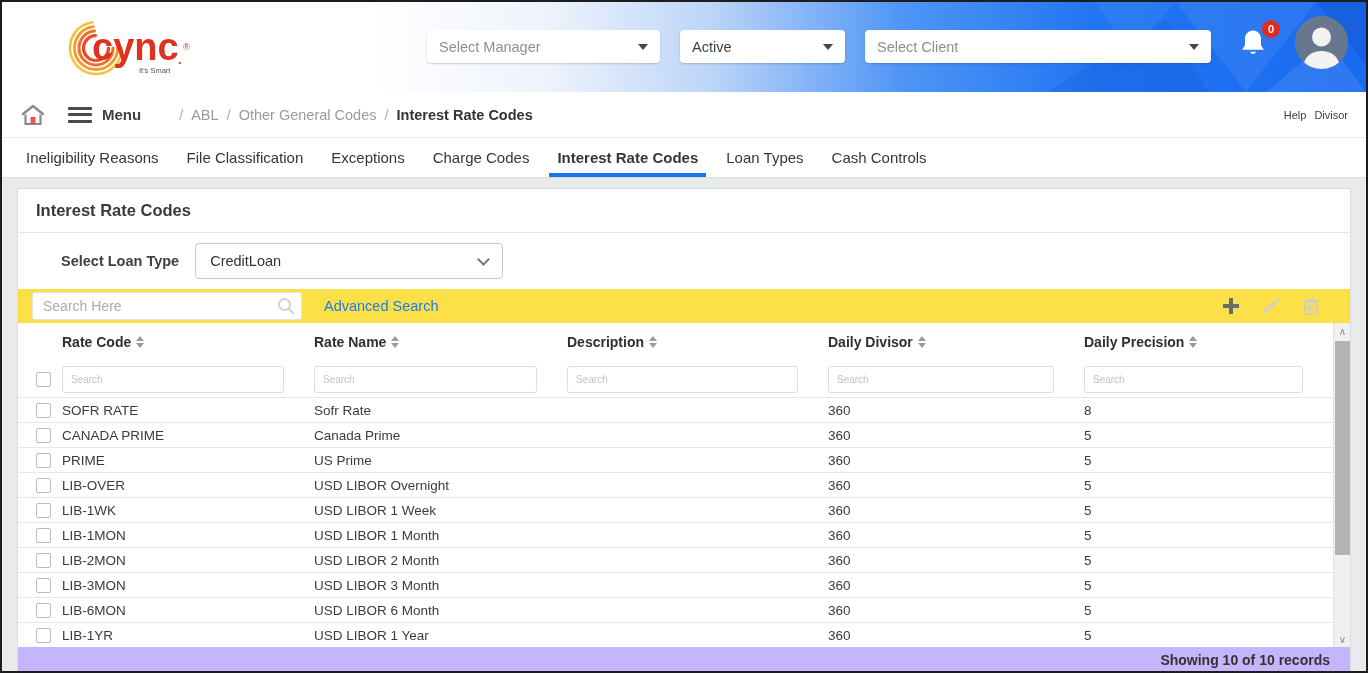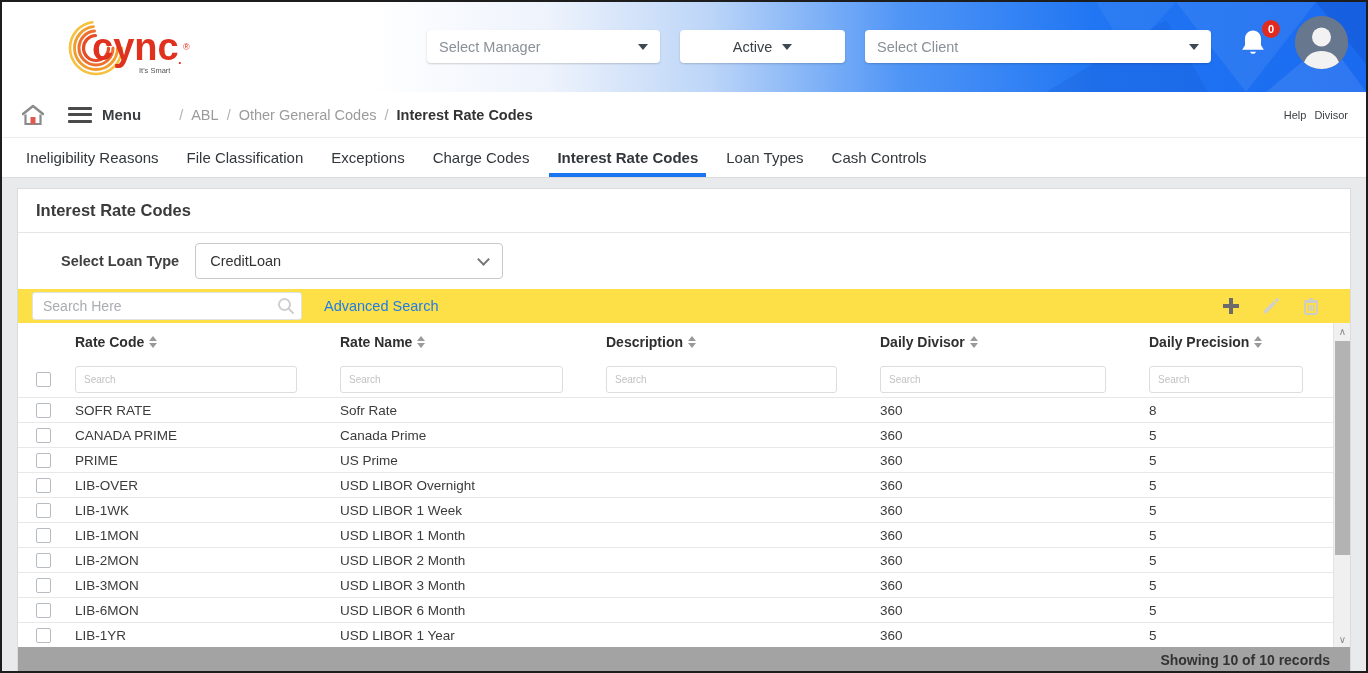--- a/index.html
+++ b/index.html
@@ -12,21 +12,21 @@
     background:linear-gradient(90deg,#ffffff 0%,#ffffff 27%,#eef3fc 40%,#bcd5f8 52%,#4f95f6 66%,#2176f3 80%,#1a6af0 100%); }
   .facets { position:absolute; right:0; top:0; height:90px; width:520px; pointer-events:none; }
   .logo { position:relative; margin-left:62px; width:160px; height:70px; z-index:2; }
   .top-controls { position:absolute; left:425px; top:28px; display:flex; align-items:center; z-index:2; }
   .hsel { background:#fff; border-radius:4px; height:33px; display:flex; align-items:center; justify-content:space-between; padding:0 12px; box-shadow:0 1px 2px rgba(0,0,0,.18); cursor:pointer; }
   .hsel .txt { font-size:14.5px; }
   .hsel .ph { color:#8a9097; }
   .hsel .val { color:#3a3f45; }
   .caret-dn { width:0; height:0; border-left:5px solid transparent; border-right:5px solid transparent; border-top:6px solid #3d4852; margin-left:10px; }
   .sel-manager { width:233px; margin-right:20px; }
-  .sel-status  { width:165px; margin-right:20px;justify-content:center; }
+  .sel-status  { width:165px; margin-right:20px; }
   .sel-client  { width:346px; }
   .bell-wrap { position:absolute; right:92px; top:26px; width:36px; height:36px; z-index:2; cursor:pointer; }
   .badge { position:absolute; top:-8px; right:-6px; min-width:18px; height:18px; border-radius:9px; background:#e22b20; color:#fff; font-size:11px; font-weight:bold; display:flex; align-items:center; justify-content:center; padding:0 4px; }
   .avatar { position:absolute; right:18px; top:14px; width:53px; height:53px; border-radius:50%; background:#66778e; overflow:hidden; z-index:2; cursor:pointer; }
 
   
   .crumbbar { height:46px; flex:0 0 46px; background:#fff; border-bottom:1px solid #ececec; display:flex; align-items:center; padding:0 18px; }
   .home-btn { width:26px; height:24px; margin-right:22px; cursor:pointer; }
   .menu-btn { display:flex; align-items:center; margin-right:30px; cursor:pointer; }
   .burger { width:24px; height:16px; display:flex; flex-direction:column; justify-content:space-between; margin-right:10px; }
@@ -59,41 +59,41 @@
   .searchbox { position:relative; width:270px; }
   .searchbox input { width:100%; height:28px; border:1px solid #e2e2e2; border-radius:3px; padding:0 30px 0 10px; font-size:14px; color:#333; font-family:inherit; background:#fff; outline:none; }
   .searchbox input::placeholder { color:#a9adb2; }
   .mag { position:absolute; right:7px; top:5px; }
   .adv-link { margin-left:22px; font-size:14.5px; color:#1f7ce8; cursor:pointer; }
   .tool-icons { margin-left:auto; display:flex; align-items:center; gap:18px; padding-right:14px; }
   .ticon { width:22px; height:22px; cursor:pointer; display:flex; align-items:center; justify-content:center; }
   .ticon.disabled { cursor:default; }
 
   .table-wrap { flex:1; position:relative; padding-right:17px; }
-  .grid { display:grid; grid-template-columns:44px 252px 253px 261px 256px minmax(0,1fr); align-items:center;gap:13px; }
+  .grid { display:grid; grid-template-columns:44px 252px 253px 261px 256px minmax(0,1fr); align-items:center; }
   .thead { height:38px; }
   .th { font-size:14px; font-weight:bold; color:#2f2f2f; display:flex; align-items:center; cursor:pointer; }
   .sort { display:inline-flex; flex-direction:column; margin-left:5px; gap:2px; }
   .sort .up { width:0; height:0; border-left:4px solid transparent; border-right:4px solid transparent; border-bottom:5px solid #9a9a9a; }
   .sort .dn { width:0; height:0; border-left:4px solid transparent; border-right:4px solid transparent; border-top:5px solid #9a9a9a; }
   .filterrow { height:36px; }
   .filterrow input { width:calc(100% - 30px); height:27px; border:1px solid #ddd; border-radius:3px; padding:11px 8px; font-size:10px; color:#333; font-family:inherit; outline:none; }
   .filterrow input::placeholder { color:#c2c2c2; }
   .cb { width:15px; height:15px; border:1px solid #b7bcc3; border-radius:2px; background:#fff; margin-left:18px; cursor:pointer; display:block; }
   .trow { height:25px; border-top:1px solid #e8e8e8; font-size:13.5px; color:#3b3b3b; }
   .trow:last-of-type { border-bottom:1px solid #e8e8e8; }
   .cell { overflow:hidden; white-space:nowrap; text-overflow:ellipsis; padding-right:6px; }
 
   
   .vscroll { position:absolute; top:0; right:0; bottom:0; width:17px; background:#f0f0f0; border-left:1px solid #e3e3e3; }
   .vs-arrow { position:absolute; left:0; width:17px; height:16px; display:flex; align-items:center; justify-content:center; color:#8a8a8a; font-size:10px; cursor:pointer; }
   .vs-up { top:0; } .vs-dn { bottom:0; }
   .vs-thumb { position:absolute; left:1px; width:15px; top:18px; height:calc(100% - 110px); background:#b3b3b3; cursor:grab; }
 
-  .panel-footer { flex:0 0 25px; display:flex; align-items:center; justify-content:flex-end; padding-right:20px; background:#a3a3a3; }
+  .panel-footer { flex:0 0 25px; display:flex; align-items:center; justify-content:flex-end; padding-right:20px; background:#c4b5fd; }
   .records { font-size:14px; font-weight:bold; color:#333; }
 </style>
 </head>
 <body>
 
 <div class="window">
 
   <div class="topbar">
     <svg class="facets" viewBox="0 0 520 90" preserveAspectRatio="none">
       <polygon points="330,0 470,0 400,90" fill="rgba(255,255,255,0.07)"></polygon>

